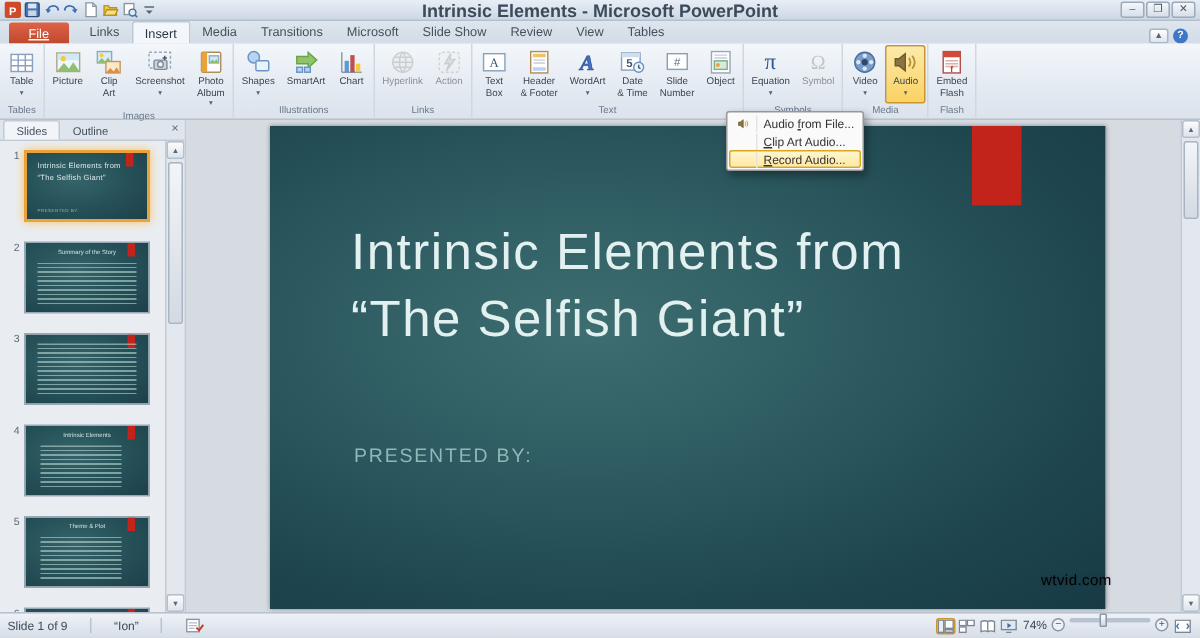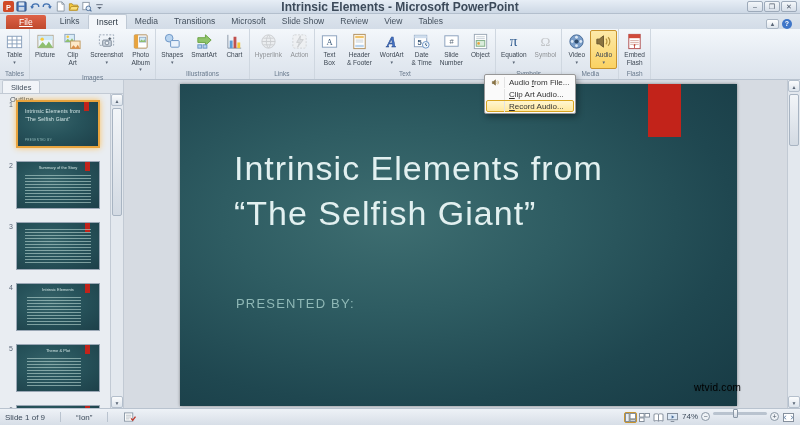--- a/index.html
+++ b/index.html
@@ -63,22 +63,22 @@
     justify-content:center; border-right:1px solid #e3e3e3; flex:0 0 auto; }
   .mitem .mico svg { width:9px; height:9px; }
   .mitem .mlbl { padding-left:4px; white-space:nowrap; }
   .mitem.hl { background:linear-gradient(#fff6d1,#ffe8a0); border-color:#d8a521; }
 
   
   .content { position:absolute; left:0; top:80px; width:800px; height:328px; display:flex; }
 
   .left { width:124px; display:flex; flex-direction:column; background:#e9edf2;
     border-right:1px solid #c2cad4; }
-  .ltabs { height:14px; display:flex; align-items:flex-start; background:#dfe5ec;
-    border-bottom:1px solid #c2cad4; padding-left:2px;flex-direction:column; }
+  .ltabs { height:14px; display:flex; align-items:center; background:#dfe5ec;
+    border-bottom:1px solid #c2cad4; padding-left:2px; }
   .ltab { font-size:7.5px; color:#44505e; padding:2px 8px 1px; }
   .ltab.active { background:#f1f4f8; border:1px solid #c2cad4; border-bottom:none;
     border-radius:2px 2px 0 0; }
   .lclose { margin-left:auto; font-size:8px; color:#5a6676; padding:0 4px 2px; }
   .lbody { flex:1; display:flex; overflow:hidden; }
   .thumbs { flex:1; padding-top:6px; overflow:hidden; }
   .trow { display:flex; gap:3px; margin-bottom:13px; padding-left:5px; }
   .tnum { font-size:7px; color:#5a6676; width:8px; text-align:right; padding-top:1px; }
   .thumb { width:84px; height:48px; position:relative; border:1px solid #9aa7b5;
     background:radial-gradient(ellipse at 40% 40%, #37646a 0%, #27535b 45%, #1d4049 100%);

